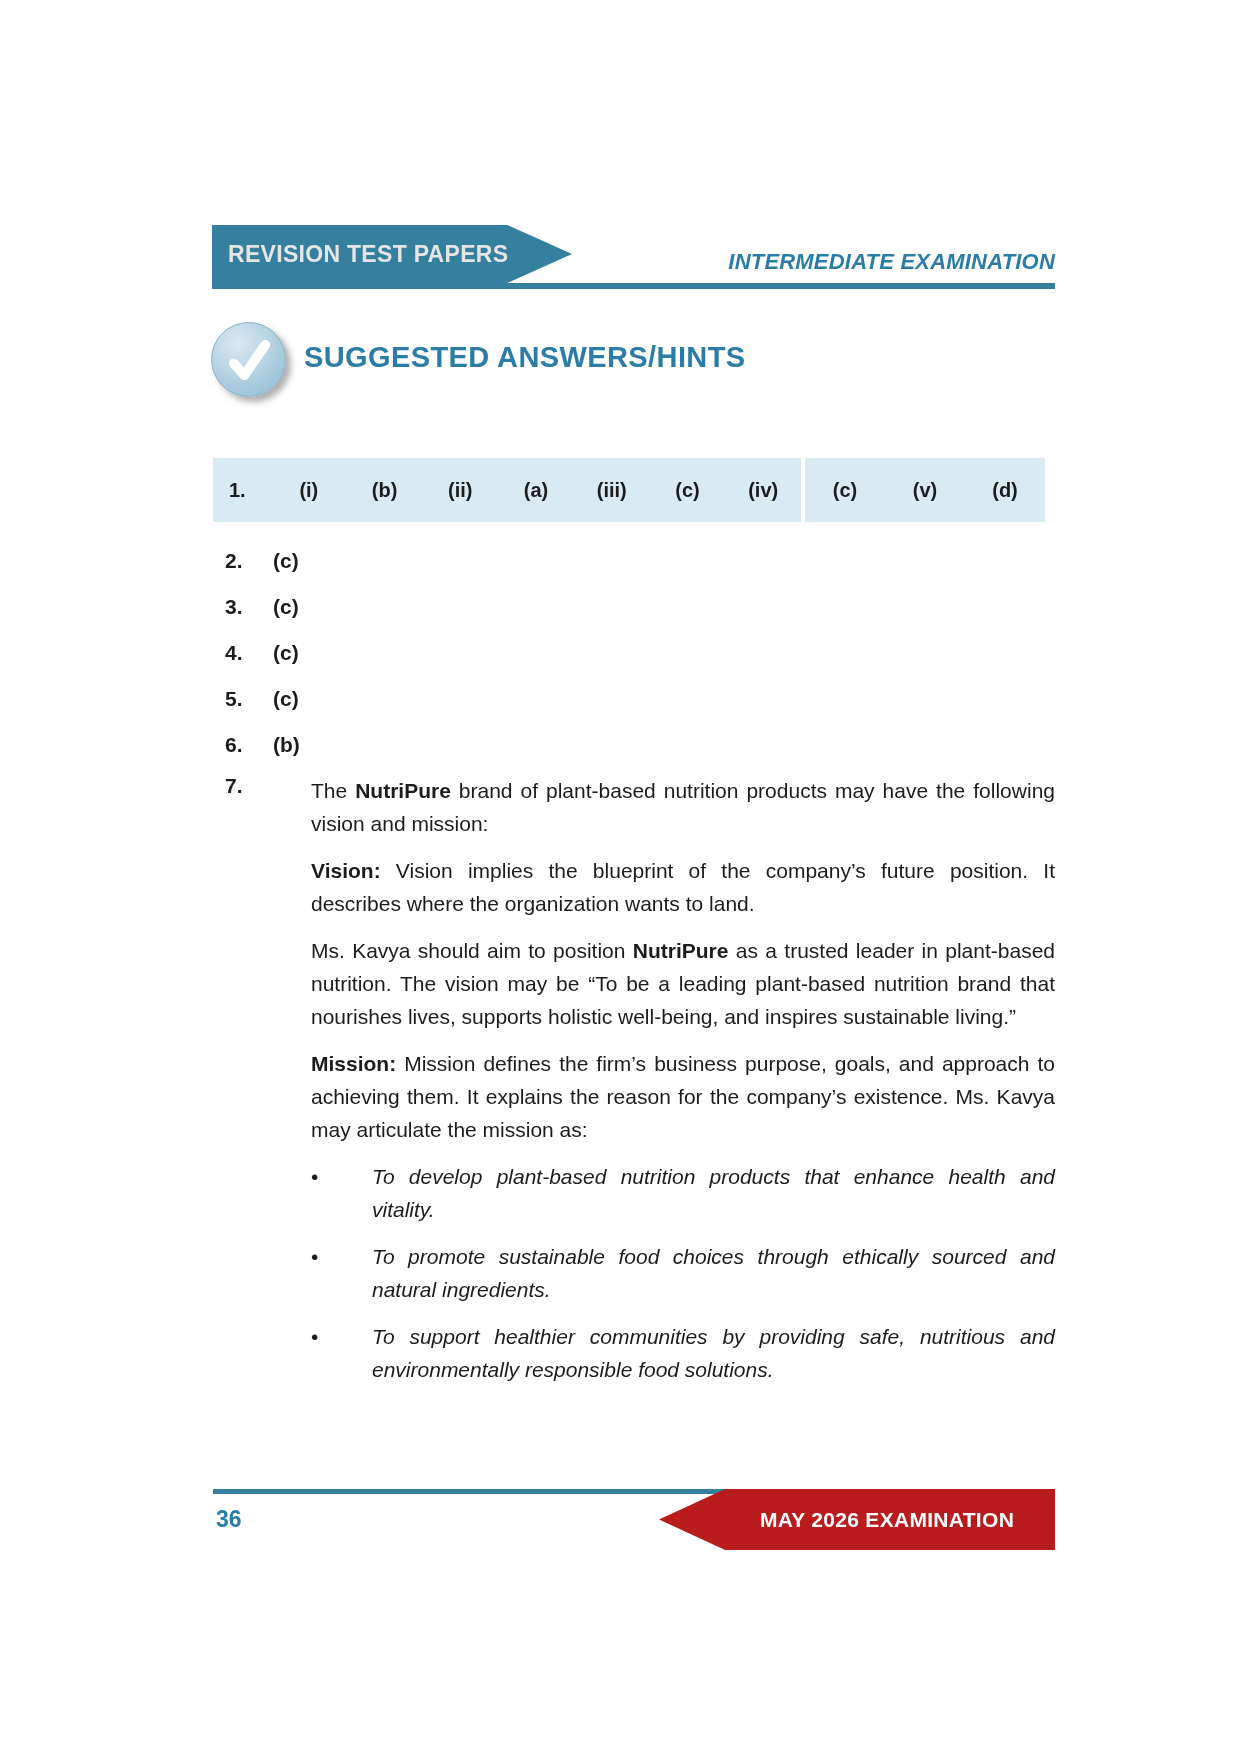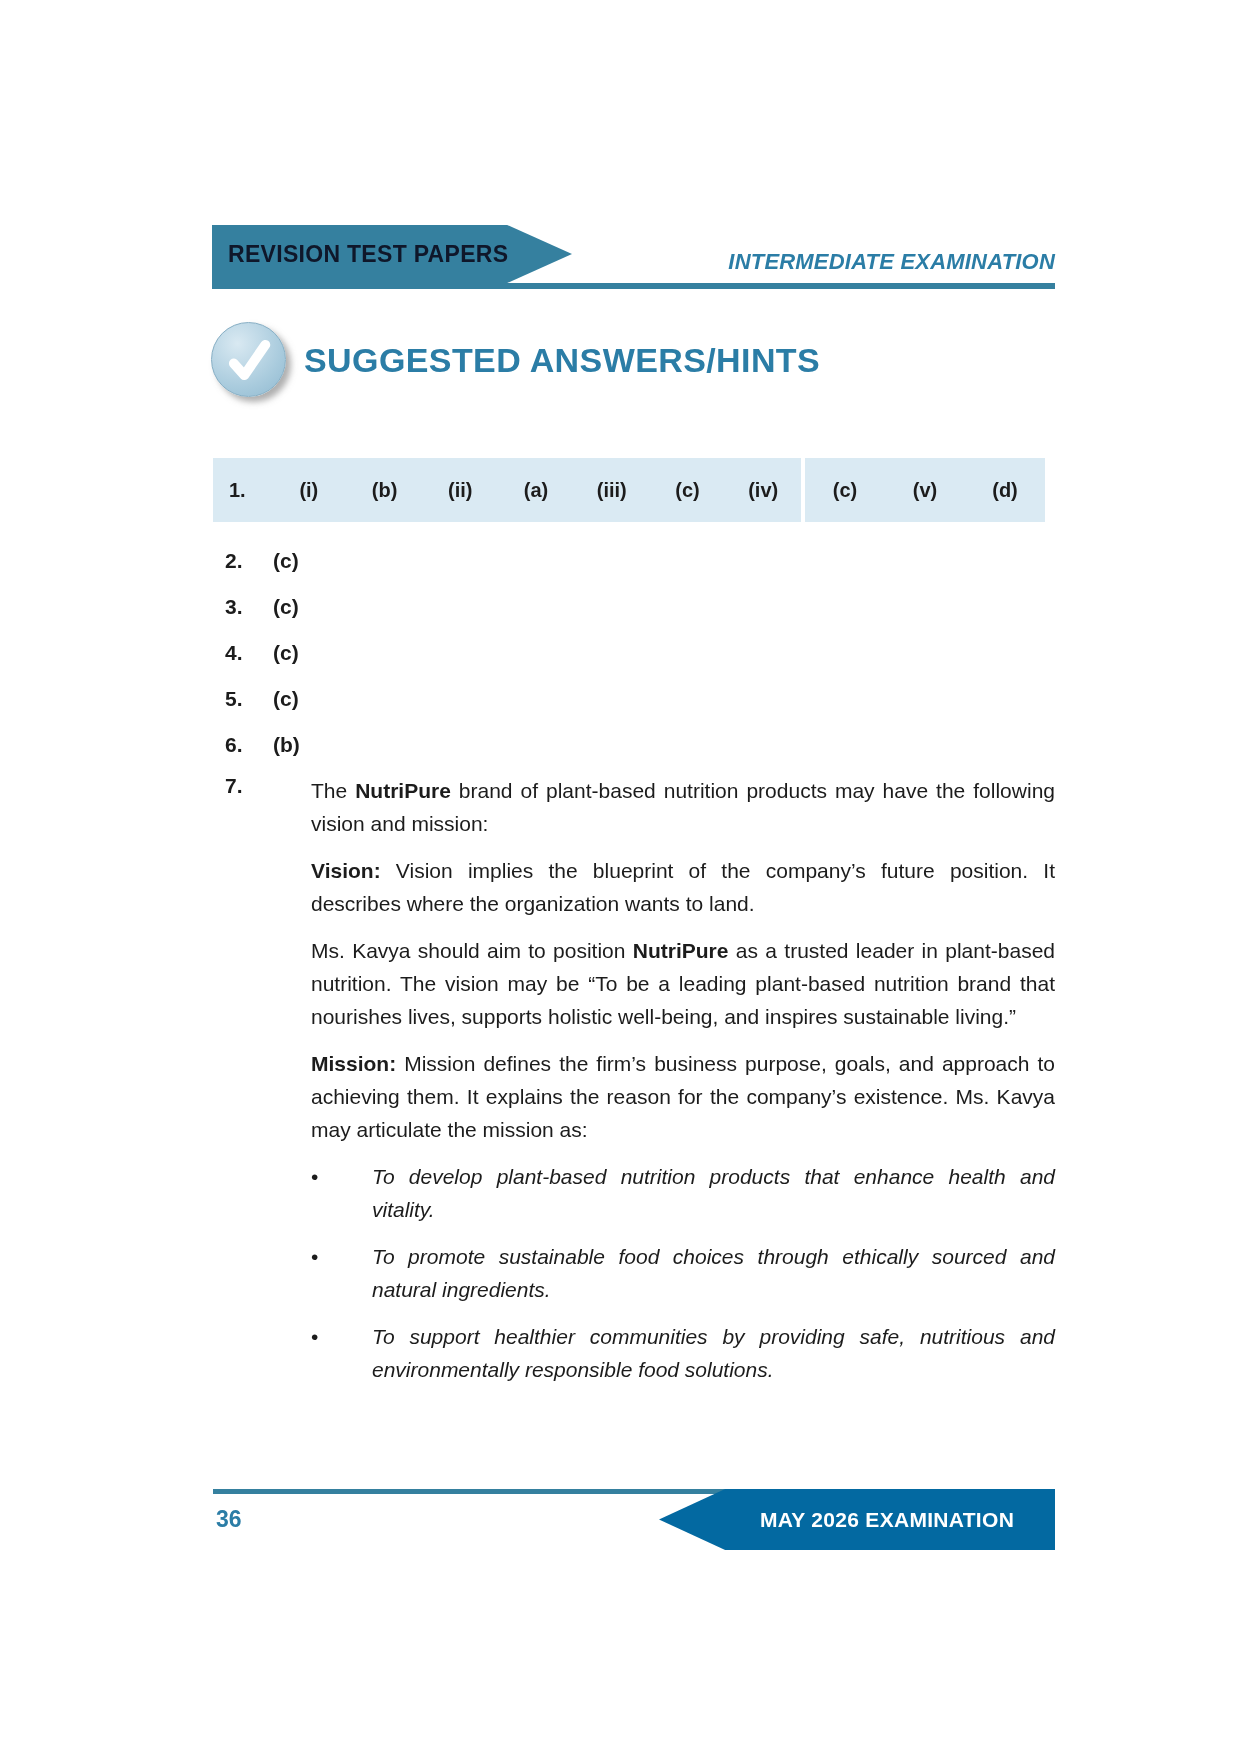--- a/index.html
+++ b/index.html
@@ -17,21 +17,21 @@
   
   .header-banner {
     position: absolute;
     left: 212px; top: 225px;
     width: 360px; height: 58px;
     background: #35809f;
     clip-path: polygon(0 0, 82% 0, 100% 50%, 82% 100%, 0 100%);
     display: flex; align-items: center;
   }
   .header-banner-label {
-    color: #0f172a; font-weight: bold; font-size: 23px;
+    color: #e5e5e5; font-weight: bold; font-size: 23px;
     padding-left: 16px; letter-spacing: 0.3px; white-space: nowrap;
   }
   .header-underline {
     position: absolute;
     left: 212px; top: 283px;
     width: 843px; height: 6px;
     background: #35809f;
   }
   .exam-title {
     position: absolute;
@@ -50,21 +50,21 @@
     border-radius: 50%;
     background: radial-gradient(circle at 35% 28%, #d9e9f2, #a9cbdd 62%, #8fb9d0);
     border: 1px solid #86aec4;
     box-shadow: 5px 5px 6px rgba(110,110,110,0.55);
     display: flex; align-items: center; justify-content: center;
   }
   .check-icon svg { width: 56px; height: 56px; }
   .section-heading {
     position: absolute;
     left: 304px; top: 341px;
-    color: #2b7da6; font-weight: bold; font-size: 34px;
+    color: #2b7da6; font-weight: bold; font-size: 29px;
     letter-spacing: 0.4px; white-space: nowrap;
   }
 
   
   .content {
     position: absolute;
     left: 213px; top: 458px;
     width: 842px;
     font-size: 21px;
   }
@@ -108,21 +108,21 @@
   .footer-rule {
     position: absolute;
     left: 213px; top: 1489px;
     width: 842px; height: 5px;
     background: #35809f;
   }
   .footer-banner {
     position: absolute;
     left: 659px; top: 1489px;
     width: 396px; height: 61px;
-    background: #0369a1;
+    background: #b91c1c;
     clip-path: polygon(16.7% 0, 100% 0, 100% 100%, 16.7% 100%, 0 50%);
     display: flex; align-items: center; justify-content: center;
   }
   .footer-banner-label {
     color: #ffffff; font-weight: bold; font-size: 21px;
     padding-left: 60px; letter-spacing: 0.3px; white-space: nowrap;
   }
   .page-number {
     position: absolute;
     left: 216px; top: 1506px;

